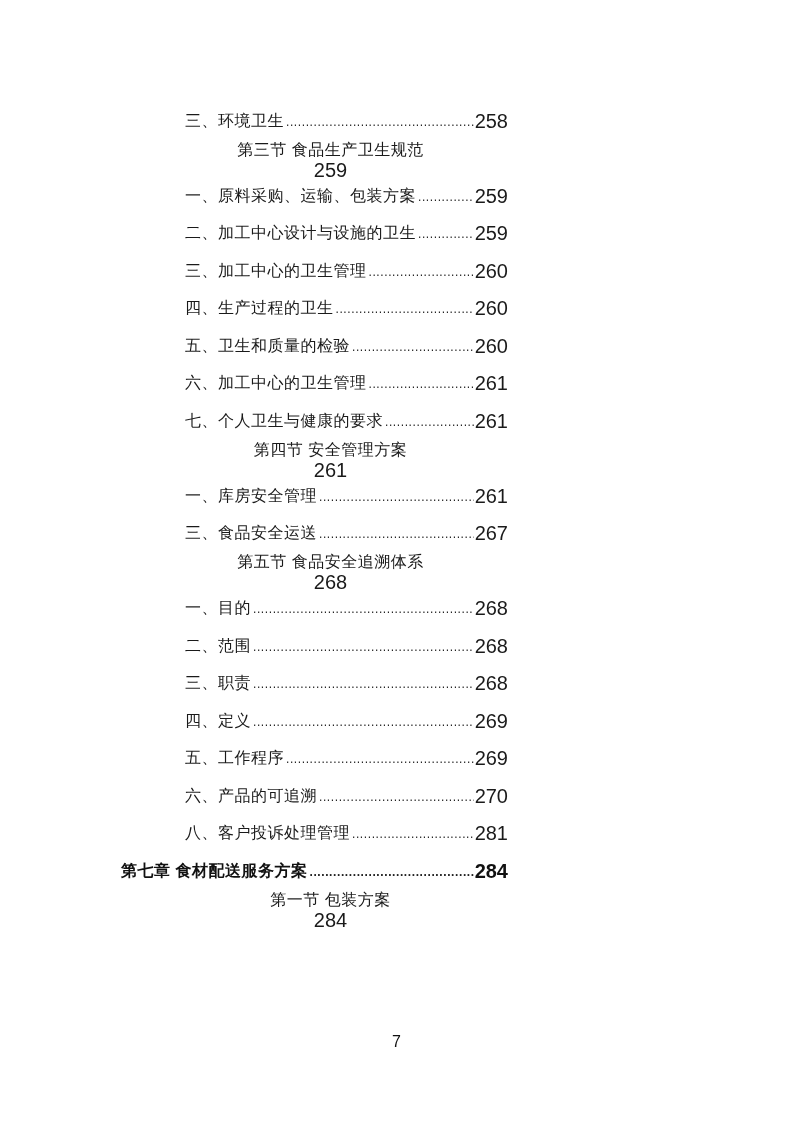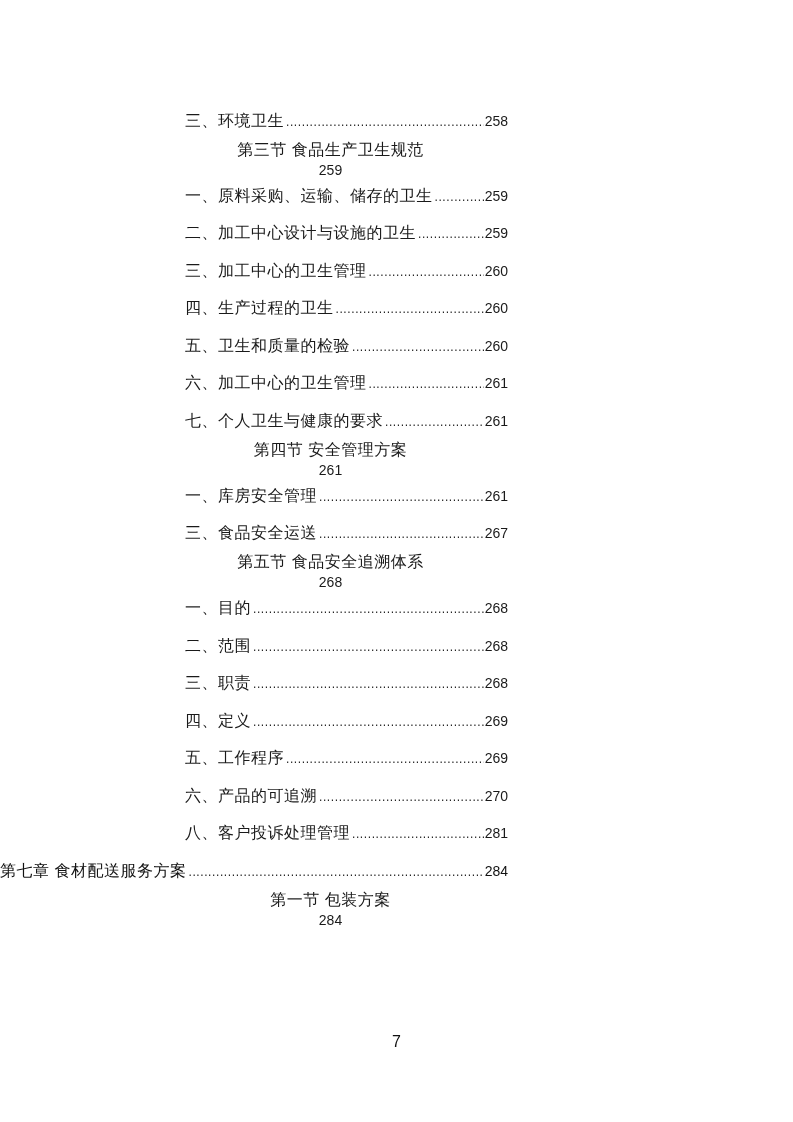--- a/index.html
+++ b/index.html
@@ -20,21 +20,21 @@
     .toc-entry {
       position: relative;
       height: 37.5px;
       display: flex;
       align-items: center;
       box-sizing: border-box;
       padding-right: 121px;
       font-size: 16px;
       line-height: 20px;
     }
-    .toc-entry.level-1 { font-weight: normal; color: #111; }
+    .toc-entry.level-1 { padding-left: 121px; font-weight: bold; color: #111; }
     .toc-entry.level-2 { padding-left: 153px; flex-direction: column; }
     .toc-entry.level-3 { padding-left: 185px; }
     .toc-title {
       white-space: nowrap;
       flex: 0 0 auto;
       letter-spacing: 0.5px;
     }
     .toc-leader {
       flex: 1 1 auto;
       overflow: hidden;
@@ -44,21 +44,21 @@
       letter-spacing: 0.6px;
       color: #222;
       position: relative;
       top: 1px;
     }
     .toc-leader::before {
       content: "........................................................................................................................................................................................................";
     }
     .toc-page {
       flex: 0 0 auto;
-      font-size: 14px;
+      font-size: 20px;
       text-align: right;
       font-family: "Liberation Sans", sans-serif;
     }
     .page-number {
       position: absolute;
       left: 0;
       width: 793px;
       top: 1033px;
       text-align: center;
       font-size: 16px;
@@ -73,21 +73,21 @@
     <span class="toc-title">三、环境卫生</span>
     <span class="toc-leader"></span>
     <span class="toc-page">258</span>
   </div>
   <div class="toc-entry level-2">
     <span class="toc-title">第三节 食品生产卫生规范</span>
     <span class="toc-leader"></span>
     <span class="toc-page">259</span>
   </div>
   <div class="toc-entry level-3">
-    <span class="toc-title">一、原料采购、运输、储存的卫生</span>
+    <span class="toc-title">一、原料采购、运输、包装方案</span>
     <span class="toc-leader"></span>
     <span class="toc-page">259</span>
   </div>
   <div class="toc-entry level-3">
     <span class="toc-title">二、加工中心设计与设施的卫生</span>
     <span class="toc-leader"></span>
     <span class="toc-page">259</span>
   </div>
   <div class="toc-entry level-3">
     <span class="toc-title">三、加工中心的卫生管理</span>

